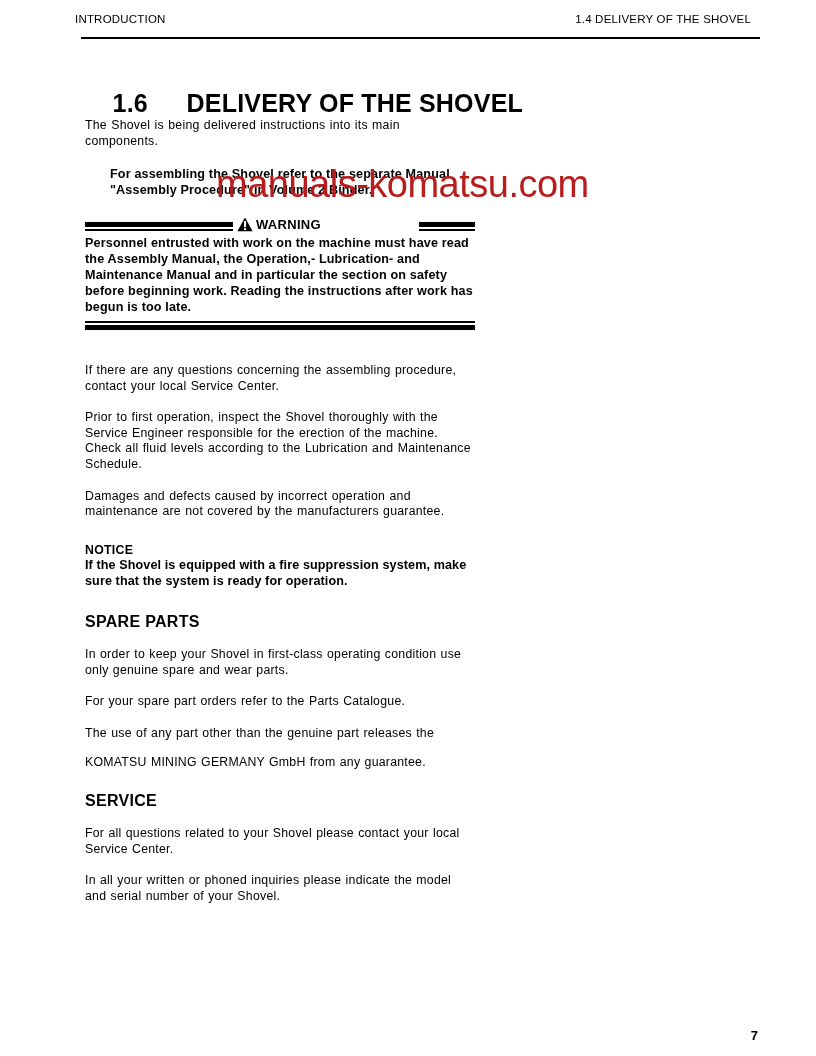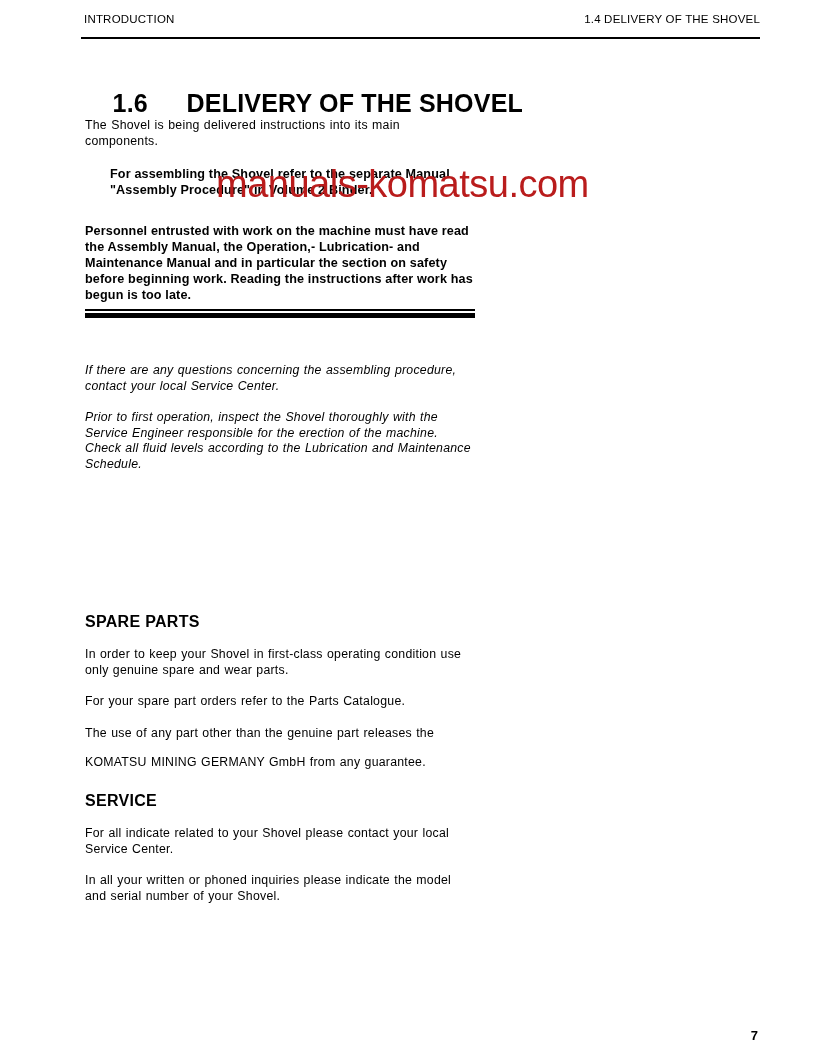--- a/index.html
+++ b/index.html
@@ -14,21 +14,21 @@
     background: #ffffff;
     font-family: "Liberation Sans", sans-serif;
     color: #000000;
     overflow: hidden;
     box-sizing: border-box;
   }
 
   
   .hdr {
     position: absolute;
-    left: 84px;
+    left: 75px;
     top: 13px;
     width: 676px;
     display: flex;
     justify-content: space-between;
     align-items: baseline;
     font-size: 11.5px;
     letter-spacing: 0.2px;
   }
   .hdr-left  { white-space: nowrap; }
   .hdr-right { white-space: nowrap; }
@@ -189,44 +189,61 @@
     <span class="num">1.6</span><span>DELIVERY OF THE SHOVEL</span>
   </div>
 
   <div class="col" style="top:118px;">
     <p class="body" style="margin-bottom:18px;">The Shovel is being delivered instructions into its main components.</p>
     <p class="refbold">For assembling the Shovel refer to the separate Manual</p>
     <p class="refbold">"Assembly Procedure" in Volume 2 Binder.</p>
   </div>
 
   <div class="col warnbox" style="top:222px;">
+    <div class="wb-header">
+      <div class="wb-bar-left"></div>
+      <div class="wb-bar-left2"></div>
+      <div class="wb-bar-right"></div>
+      <div class="wb-bar-right2"></div>
+      <div class="wb-label">
+        <svg class="wb-tri" width="16" height="15" viewBox="0 0 16 15">
+          <polygon points="8,0.5 15.6,14.2 0.4,14.2" fill="#000"></polygon>
+          <rect x="7" y="4.0" width="2.1" height="6.0" fill="#fff"></rect>
+          <rect x="7" y="11.1" width="2.1" height="2.0" fill="#fff"></rect>
+        </svg>
+        <span class="wb-word">WARNING</span>
+      </div>
+    </div>
     <p class="warn-text">Personnel entrusted with work on the machine must have read the Assembly Manual, the Operation,- Lubrication- and Maintenance Manual and in particular the section on safety before beginning work. Reading the instructions after work has begun is too late.</p>
     <div class="wb-bot-thin"></div>
     <div class="wb-bot-thick"></div>
   </div>
 
-  <div class="col" style="top:363px;font-style:italic;">
+  <div class="col" style="top:363px;">
     <p class="body">If there are any questions concerning the assembling procedure, contact your local Service Center.</p>
     <p class="body">Prior to first operation, inspect the Shovel thoroughly with the Service Engineer responsible for the erection of the machine. Check all fluid levels according to the Lubrication and Maintenance Schedule.</p>
+    <p class="body">Damages and defects caused by incorrect operation and maintenance are not covered by the manufacturers guarantee.</p>
   </div>
 
   <div class="col" style="top:543px;">
+    <p class="notice-head">NOTICE</p>
+    <p class="notice-body">If the Shovel is equipped with a fire suppression system, make sure that the system is ready for operation.</p>
   </div>
 
   <div class="col" style="top:613px;">
     <h2 class="sub">SPARE PARTS</h2>
     <p class="body">In order to keep your Shovel in first-class operating condition use only genuine spare and wear parts.</p>
     <p class="body">For your spare part orders refer to the Parts Catalogue.</p>
     <p class="body" style="margin-bottom:14px;">The use of any part other than the genuine part releases the</p>
     <p class="body">KOMATSU MINING GERMANY GmbH from any guarantee.</p>
   </div>
 
   <div class="col" style="top:792px;">
     <h2 class="sub">SERVICE</h2>
-    <p class="body">For all indicate related to your Shovel please contact your local Service Center.</p>
+    <p class="body">For all questions related to your Shovel please contact your local Service Center.</p>
     <p class="body">In all your written or phoned inquiries please indicate the model and serial number of your Shovel.</p>
   </div>
 
   <div class="watermark">manuals-komatsu.com</div>
 
   <div class="pageno">7</div>
 
 </div>
 
 </body></html>

